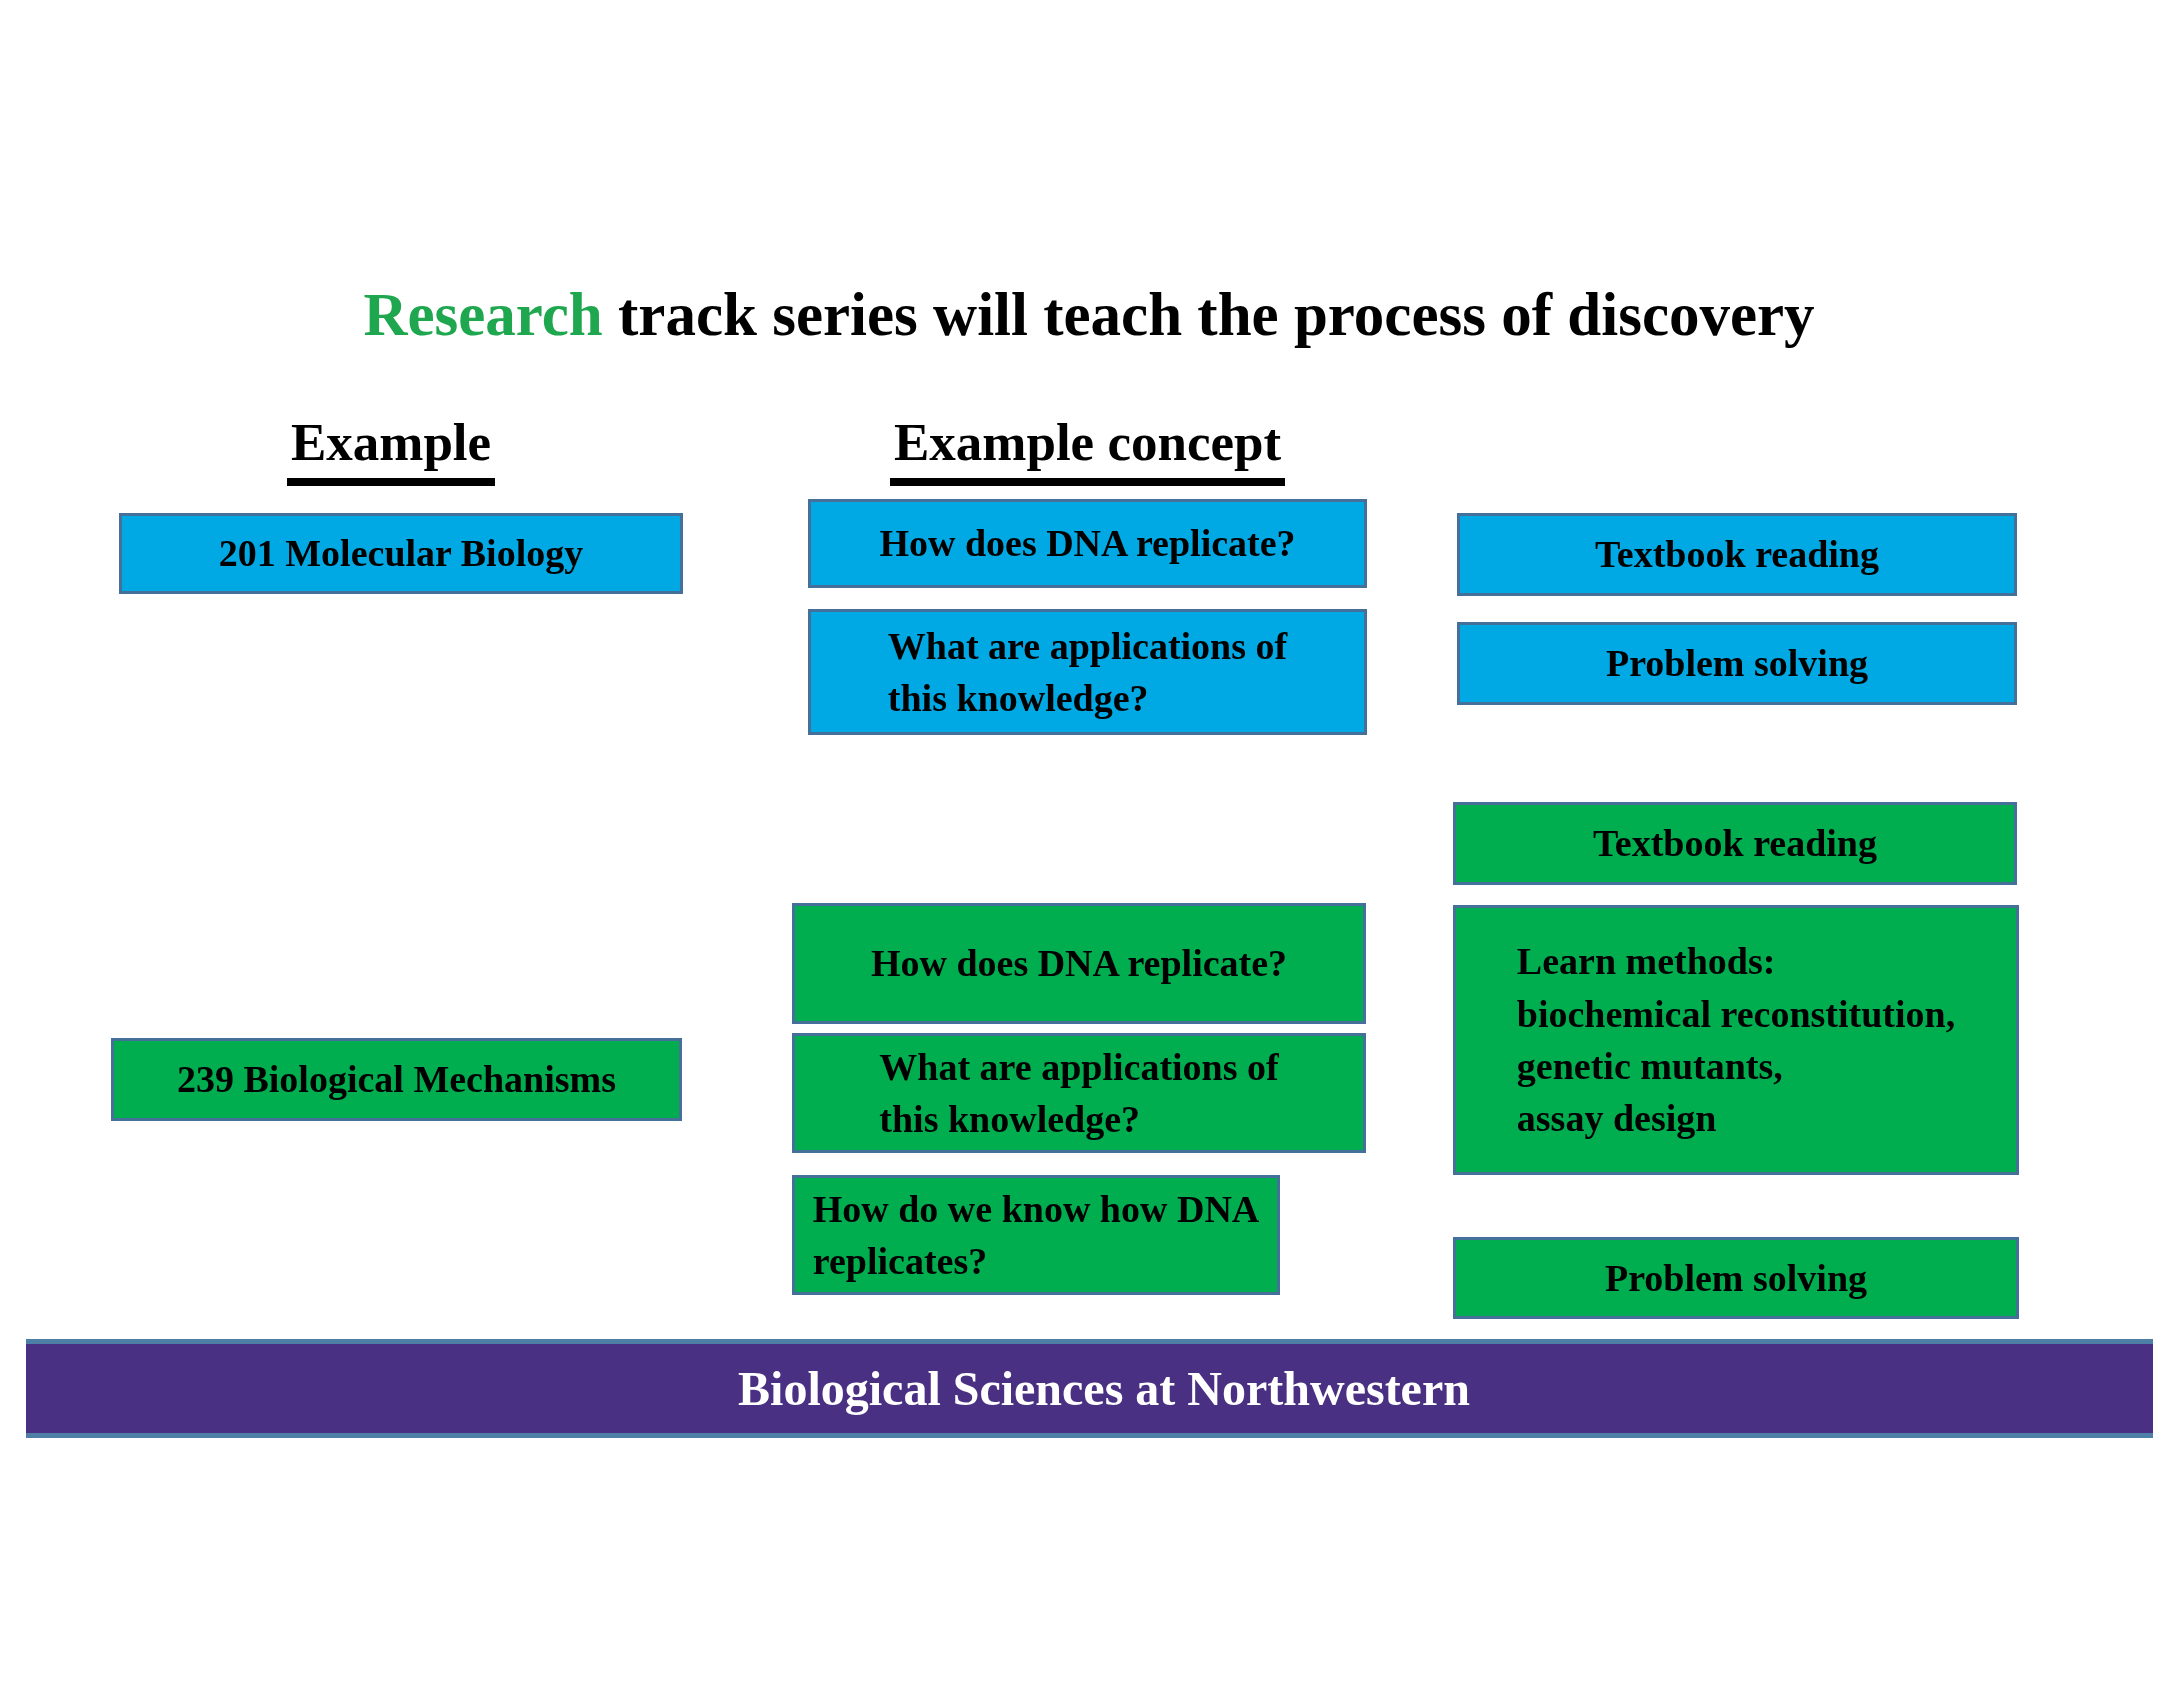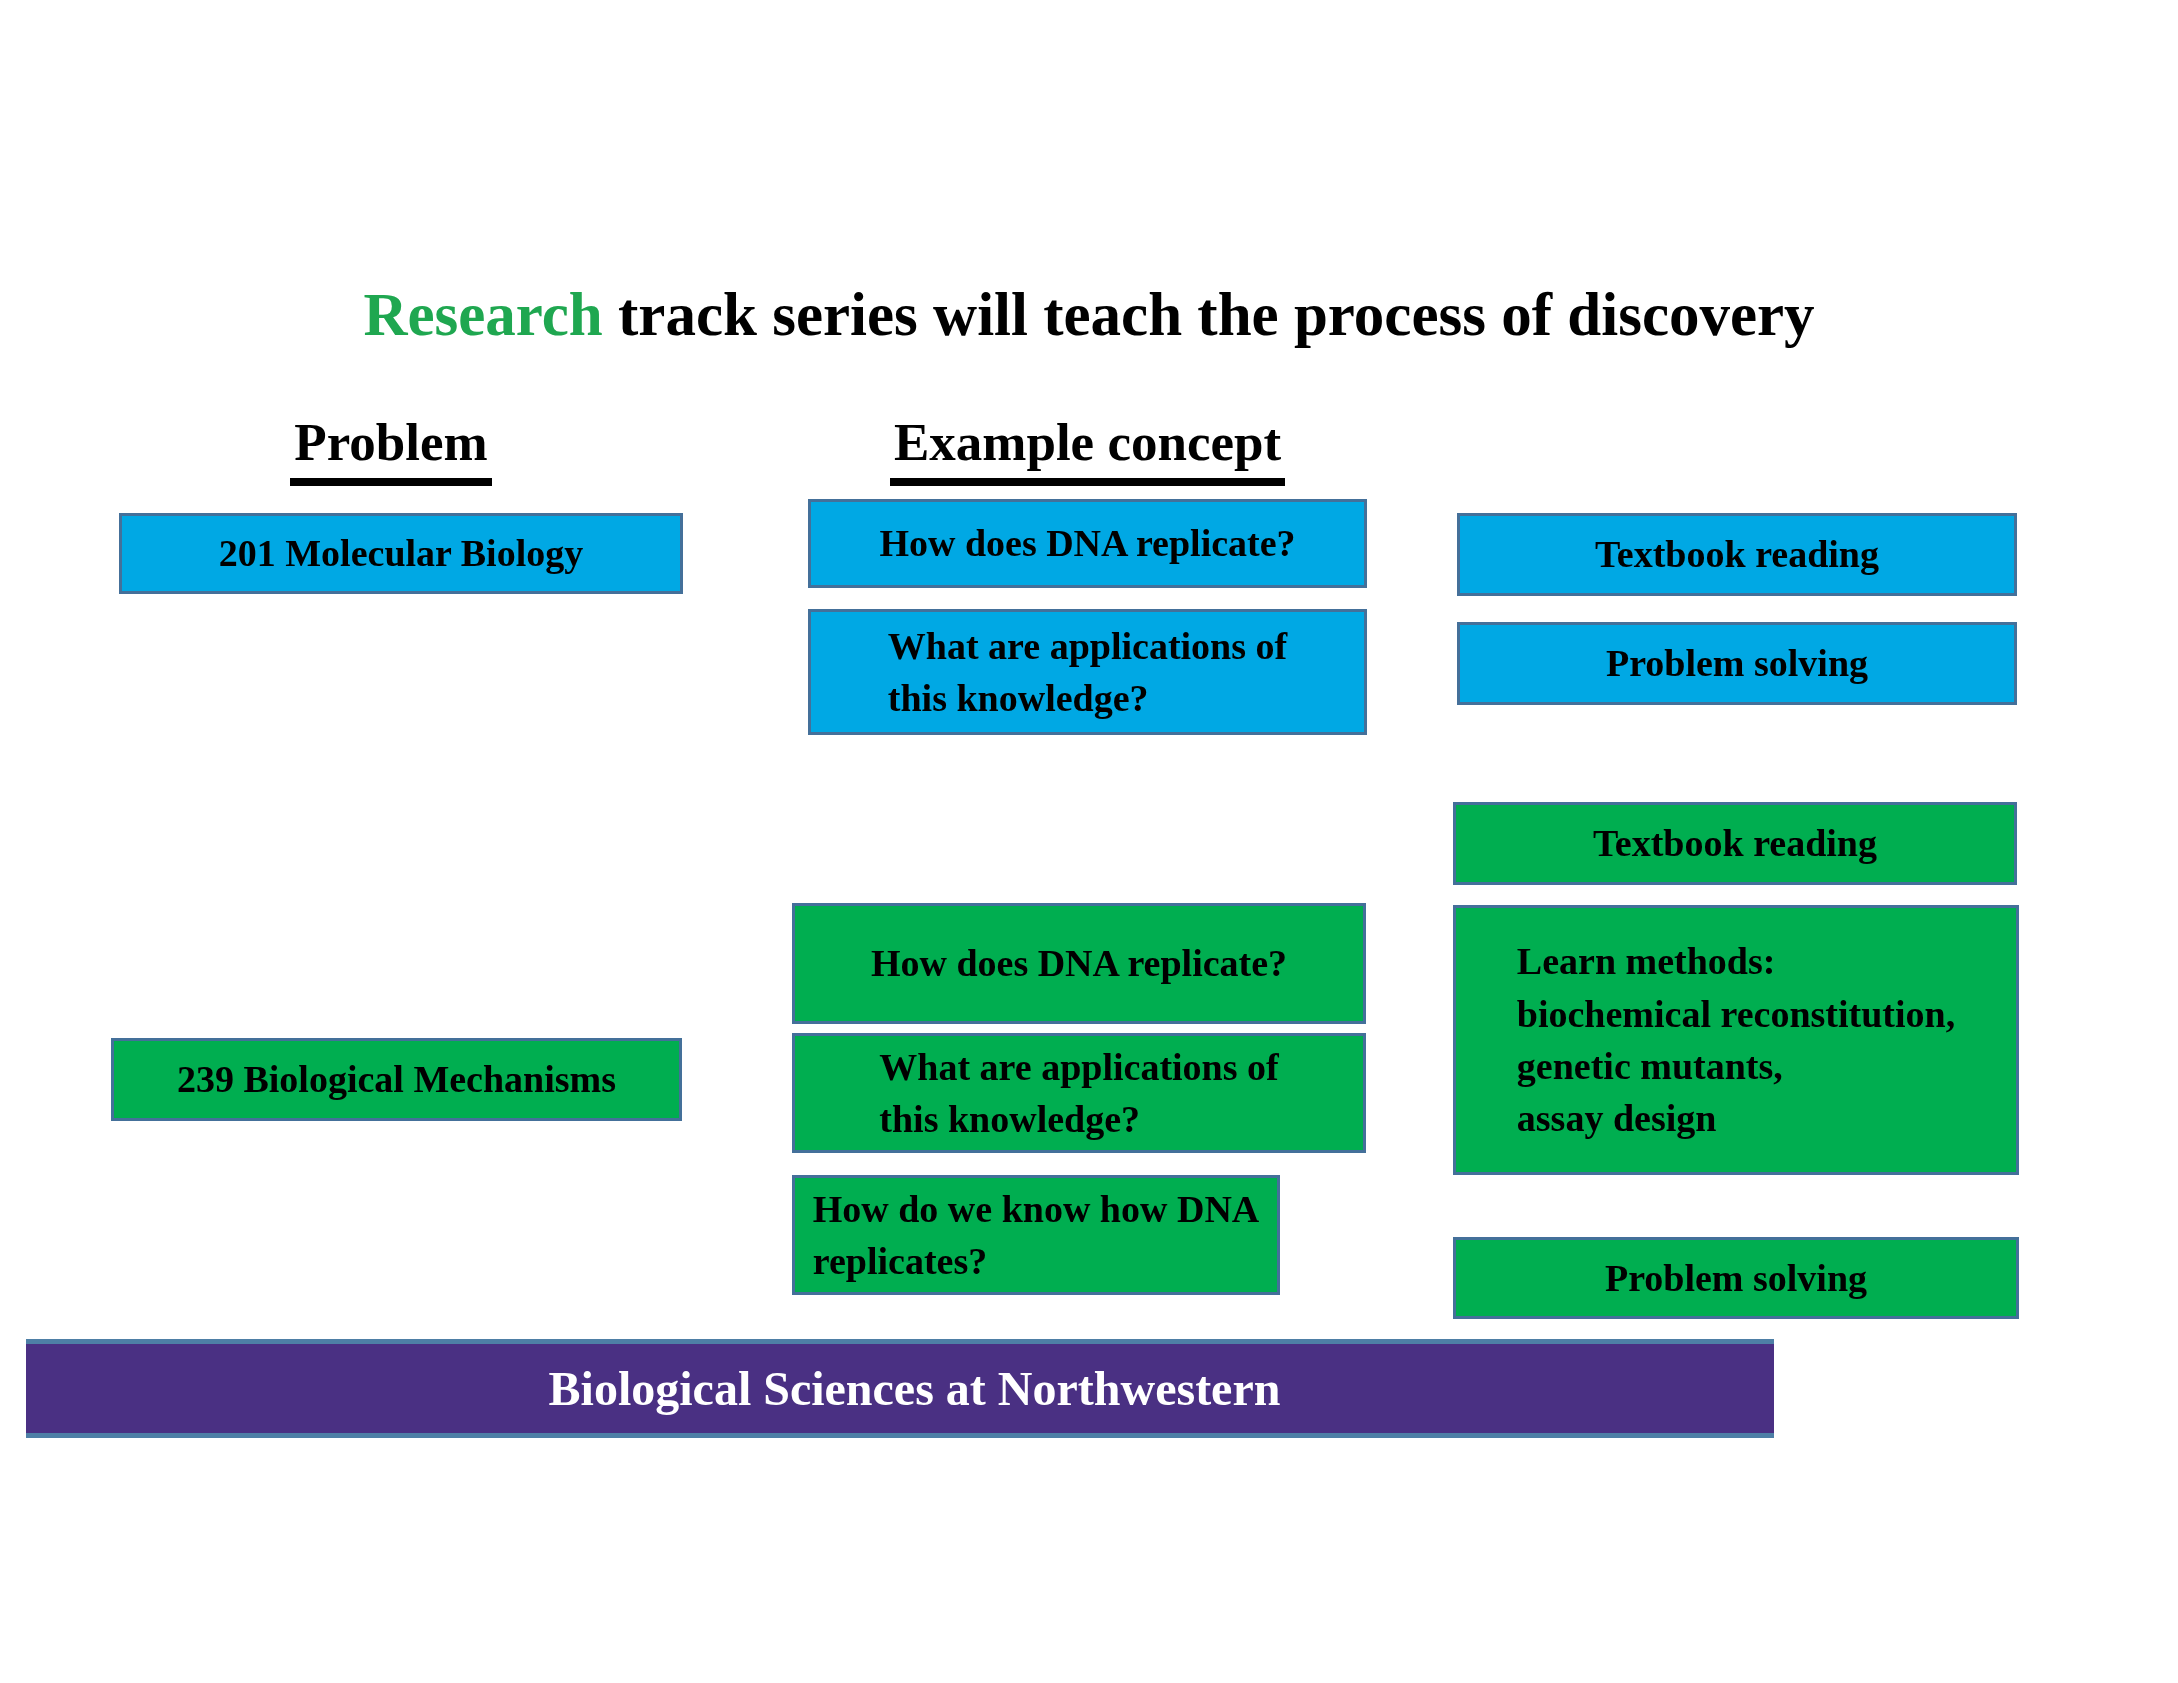--- a/index.html
+++ b/index.html
@@ -48,21 +48,21 @@
     color: #000;
     line-height: 1.38;
     white-space: pre-line;
     padding: 2px 10px;
   }
   .blue  { background: var(--blue); }
   .green { background: var(--green); }
   .banner {
     position: absolute;
     left: 26px; top: 1339px;
-    width: 1748px; height: 99px;
+    width: 2127px; height: 99px;
     box-sizing: border-box;
     background: var(--purple);
     border-top: 5px solid var(--banner-border);
     border-bottom: 5px solid var(--banner-border);
     display: flex;
     align-items: center;
     justify-content: center;
     padding-left: 29px;
     color: #fff;
     font-size: 48px;
@@ -70,21 +70,21 @@
   }
 </style>
 </head>
 <body>
 
 <div class="slide">
 
   <div class="title"><span class="hl">Research</span><span> track series will teach the process of discovery</span></div>
 
   <div class="hdr" style="left:193px; width:396px;">
-    <span>Problem</span>
+    <span>Example</span>
   </div>
   <div class="hdr" style="left:840px; width:495px;">
     <span>Example concept</span>
   </div>
 
   <div class="box blue" style="left:119px; top:513px; width:564px; height:81px;">201 Molecular Biology</div>
 
   <div class="box blue" style="left:808px; top:499px; width:559px; height:89px;">How does DNA replicate?</div>
   <div class="box blue" style="left:808px; top:609px; width:559px; height:126px;">What are applications of
 this knowledge?</div>

